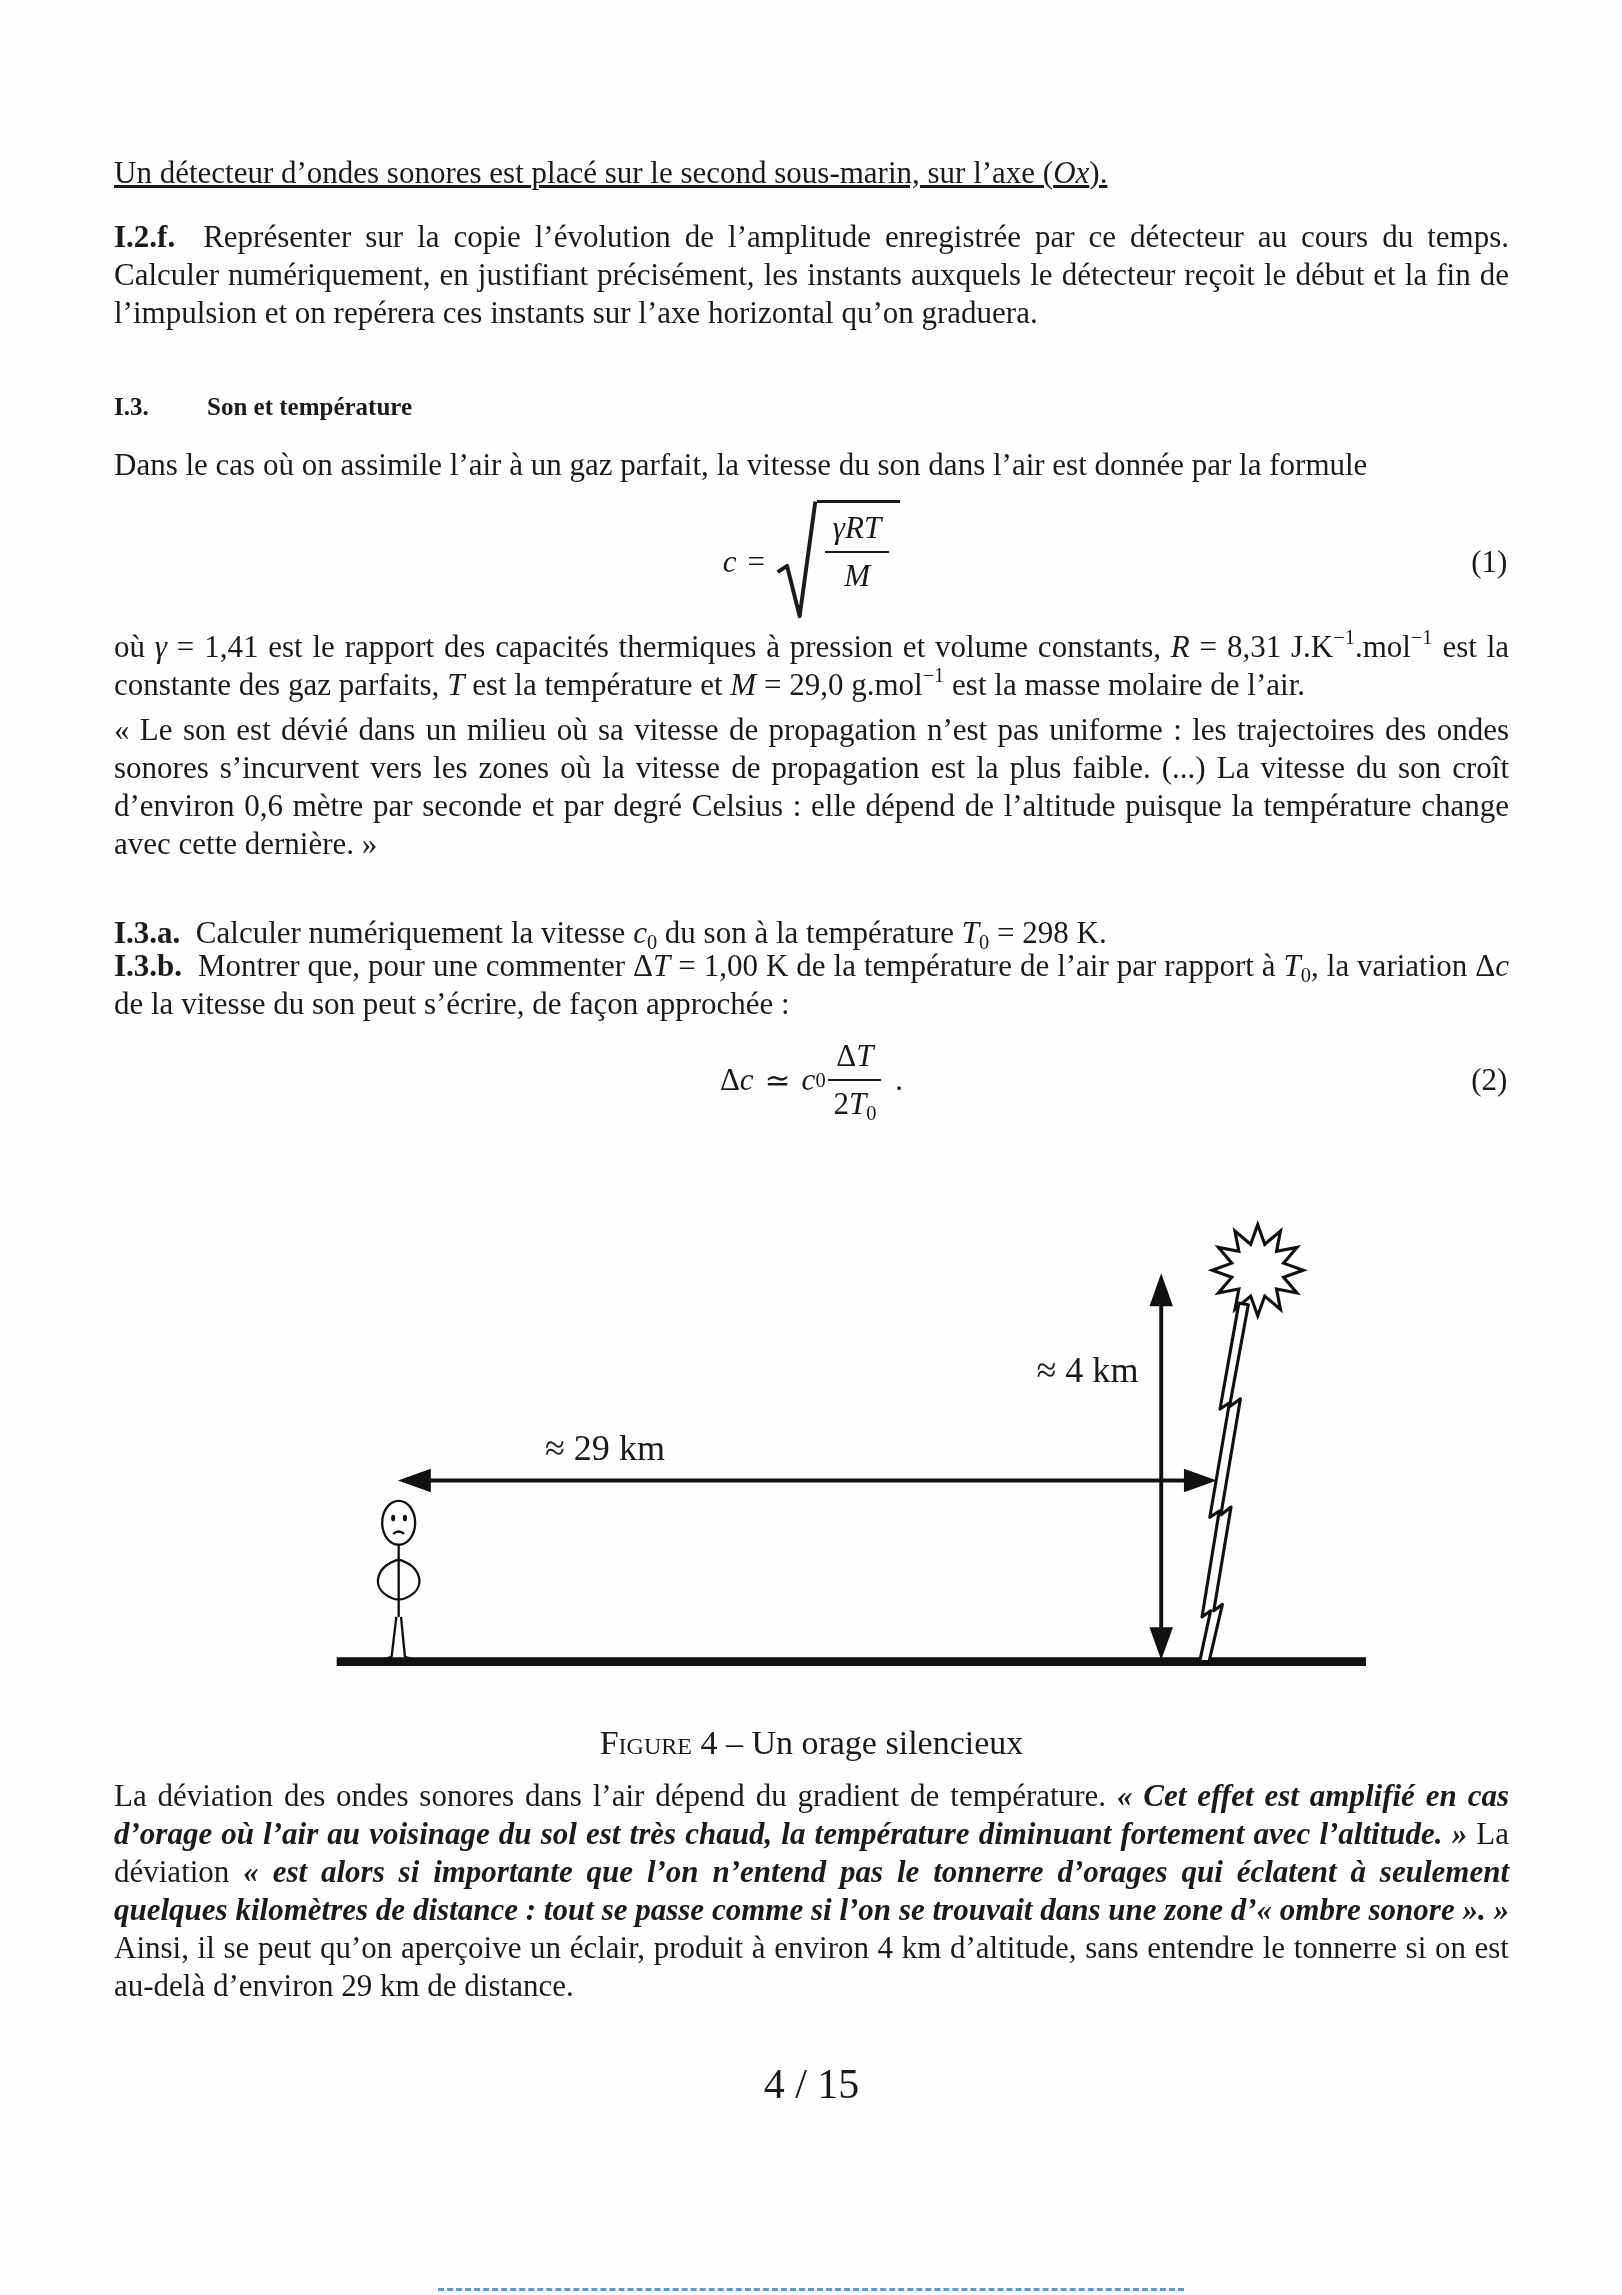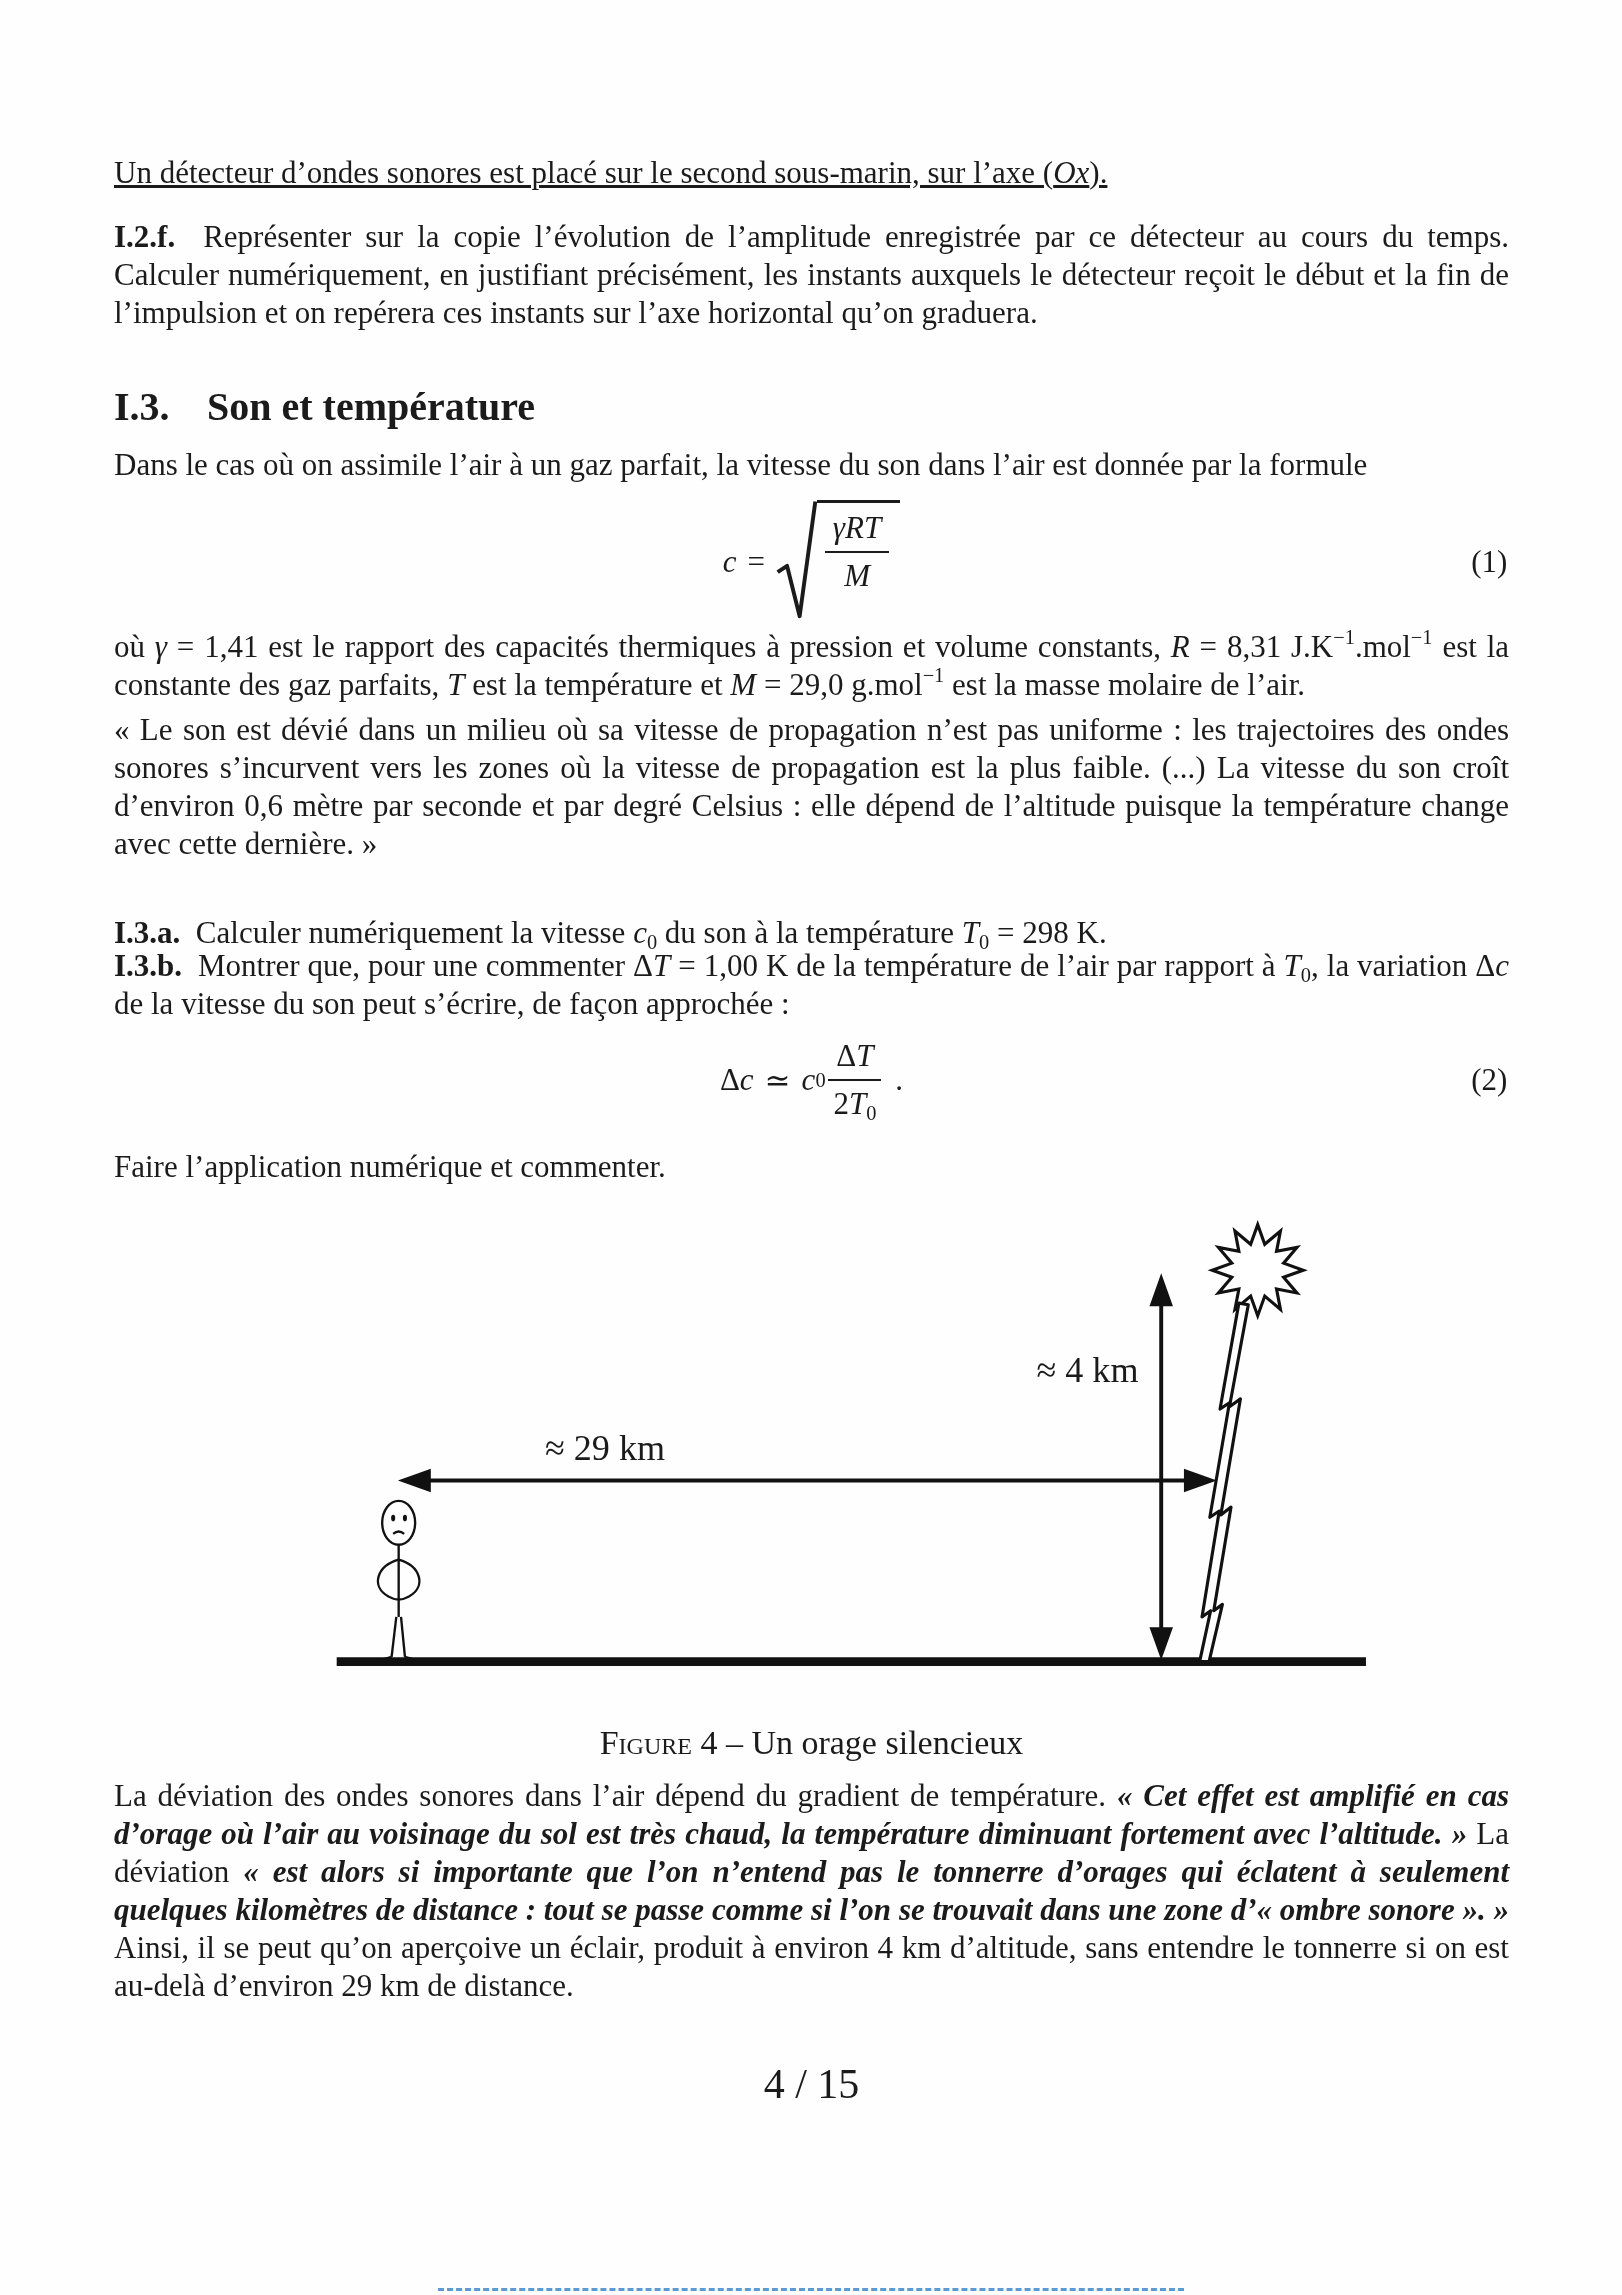--- a/index.html
+++ b/index.html
@@ -11,21 +11,21 @@
     color:#1b1b1b;
     overflow:hidden;
   }
   .blk{position:absolute;left:114px;width:1395px;font-size:31px;line-height:38px;text-align:justify;}
   .lbl{font-weight:bold;}
   .lbl:after{content:"\00a0\00a0";}
   .it{font-style:italic;font-weight:bold;}
   .var{font-style:italic;}
   sub{font-size:20.4px;line-height:0;vertical-align:-6.3px;}
   sup{font-size:20.4px;line-height:0;vertical-align:12.6px;}
-  .heading{font-size:40px;font-weight:bold;line-height:38px;}
+  .heading{font-size:25px;font-weight:bold;line-height:38px;}
   .heading .hnum{display:inline-block;min-width:93px;}
   .quote{line-height:38px;}
   
   .eqrow{position:absolute;left:114px;width:1395px;display:flex;align-items:center;justify-content:center;}
   .eqnum{position:absolute;right:1.6px;top:50%;transform:translateY(-50%);font-size:31px;}
   .eqbody{display:flex;align-items:center;font-size:31px;}
   .eqbody .gap{width:11px;}
   .frac{display:inline-flex;flex-direction:column;align-items:center;vertical-align:middle;}
   .frac .num{padding:0 7.9px 4.7px 7.9px;border-bottom:2.4px solid #1b1b1b;}
   .frac .den{padding:4.7px 7.9px 0 7.9px;}
@@ -91,21 +91,20 @@
       <span class="frac">
         <span class="num"><span>Δ</span><span class="var">T</span></span>
         <span class="den"><span>2</span><span class="var">T</span><sub>0</sub></span>
       </span>
       <span class="gap"></span>
       <span>.</span>
     </span>
     <span class="eqnum">(2)</span>
   </div>
 
-  <div class="blk" style="top:1148px;"><span>Faire l’application numérique et commenter.</span></div>
 
   <svg style="position:absolute;left:275px;top:1209px;" width="1115" height="557" viewBox="0 0 1420 710">
 
     <line x1="78" y1="577" x2="1390" y2="577" stroke="#111" stroke-width="11"></line>
 
     <g stroke="#111" stroke-width="3" fill="none">
       <ellipse cx="157" cy="400" rx="21" ry="28" fill="#fff"></ellipse>
       <ellipse cx="150" cy="394" rx="2.6" ry="4.2" fill="#111" stroke="none"></ellipse>
       <ellipse cx="165" cy="394" rx="2.6" ry="4.2" fill="#111" stroke="none"></ellipse>
       <path d="M150,414 Q157,408 164,414"></path>

